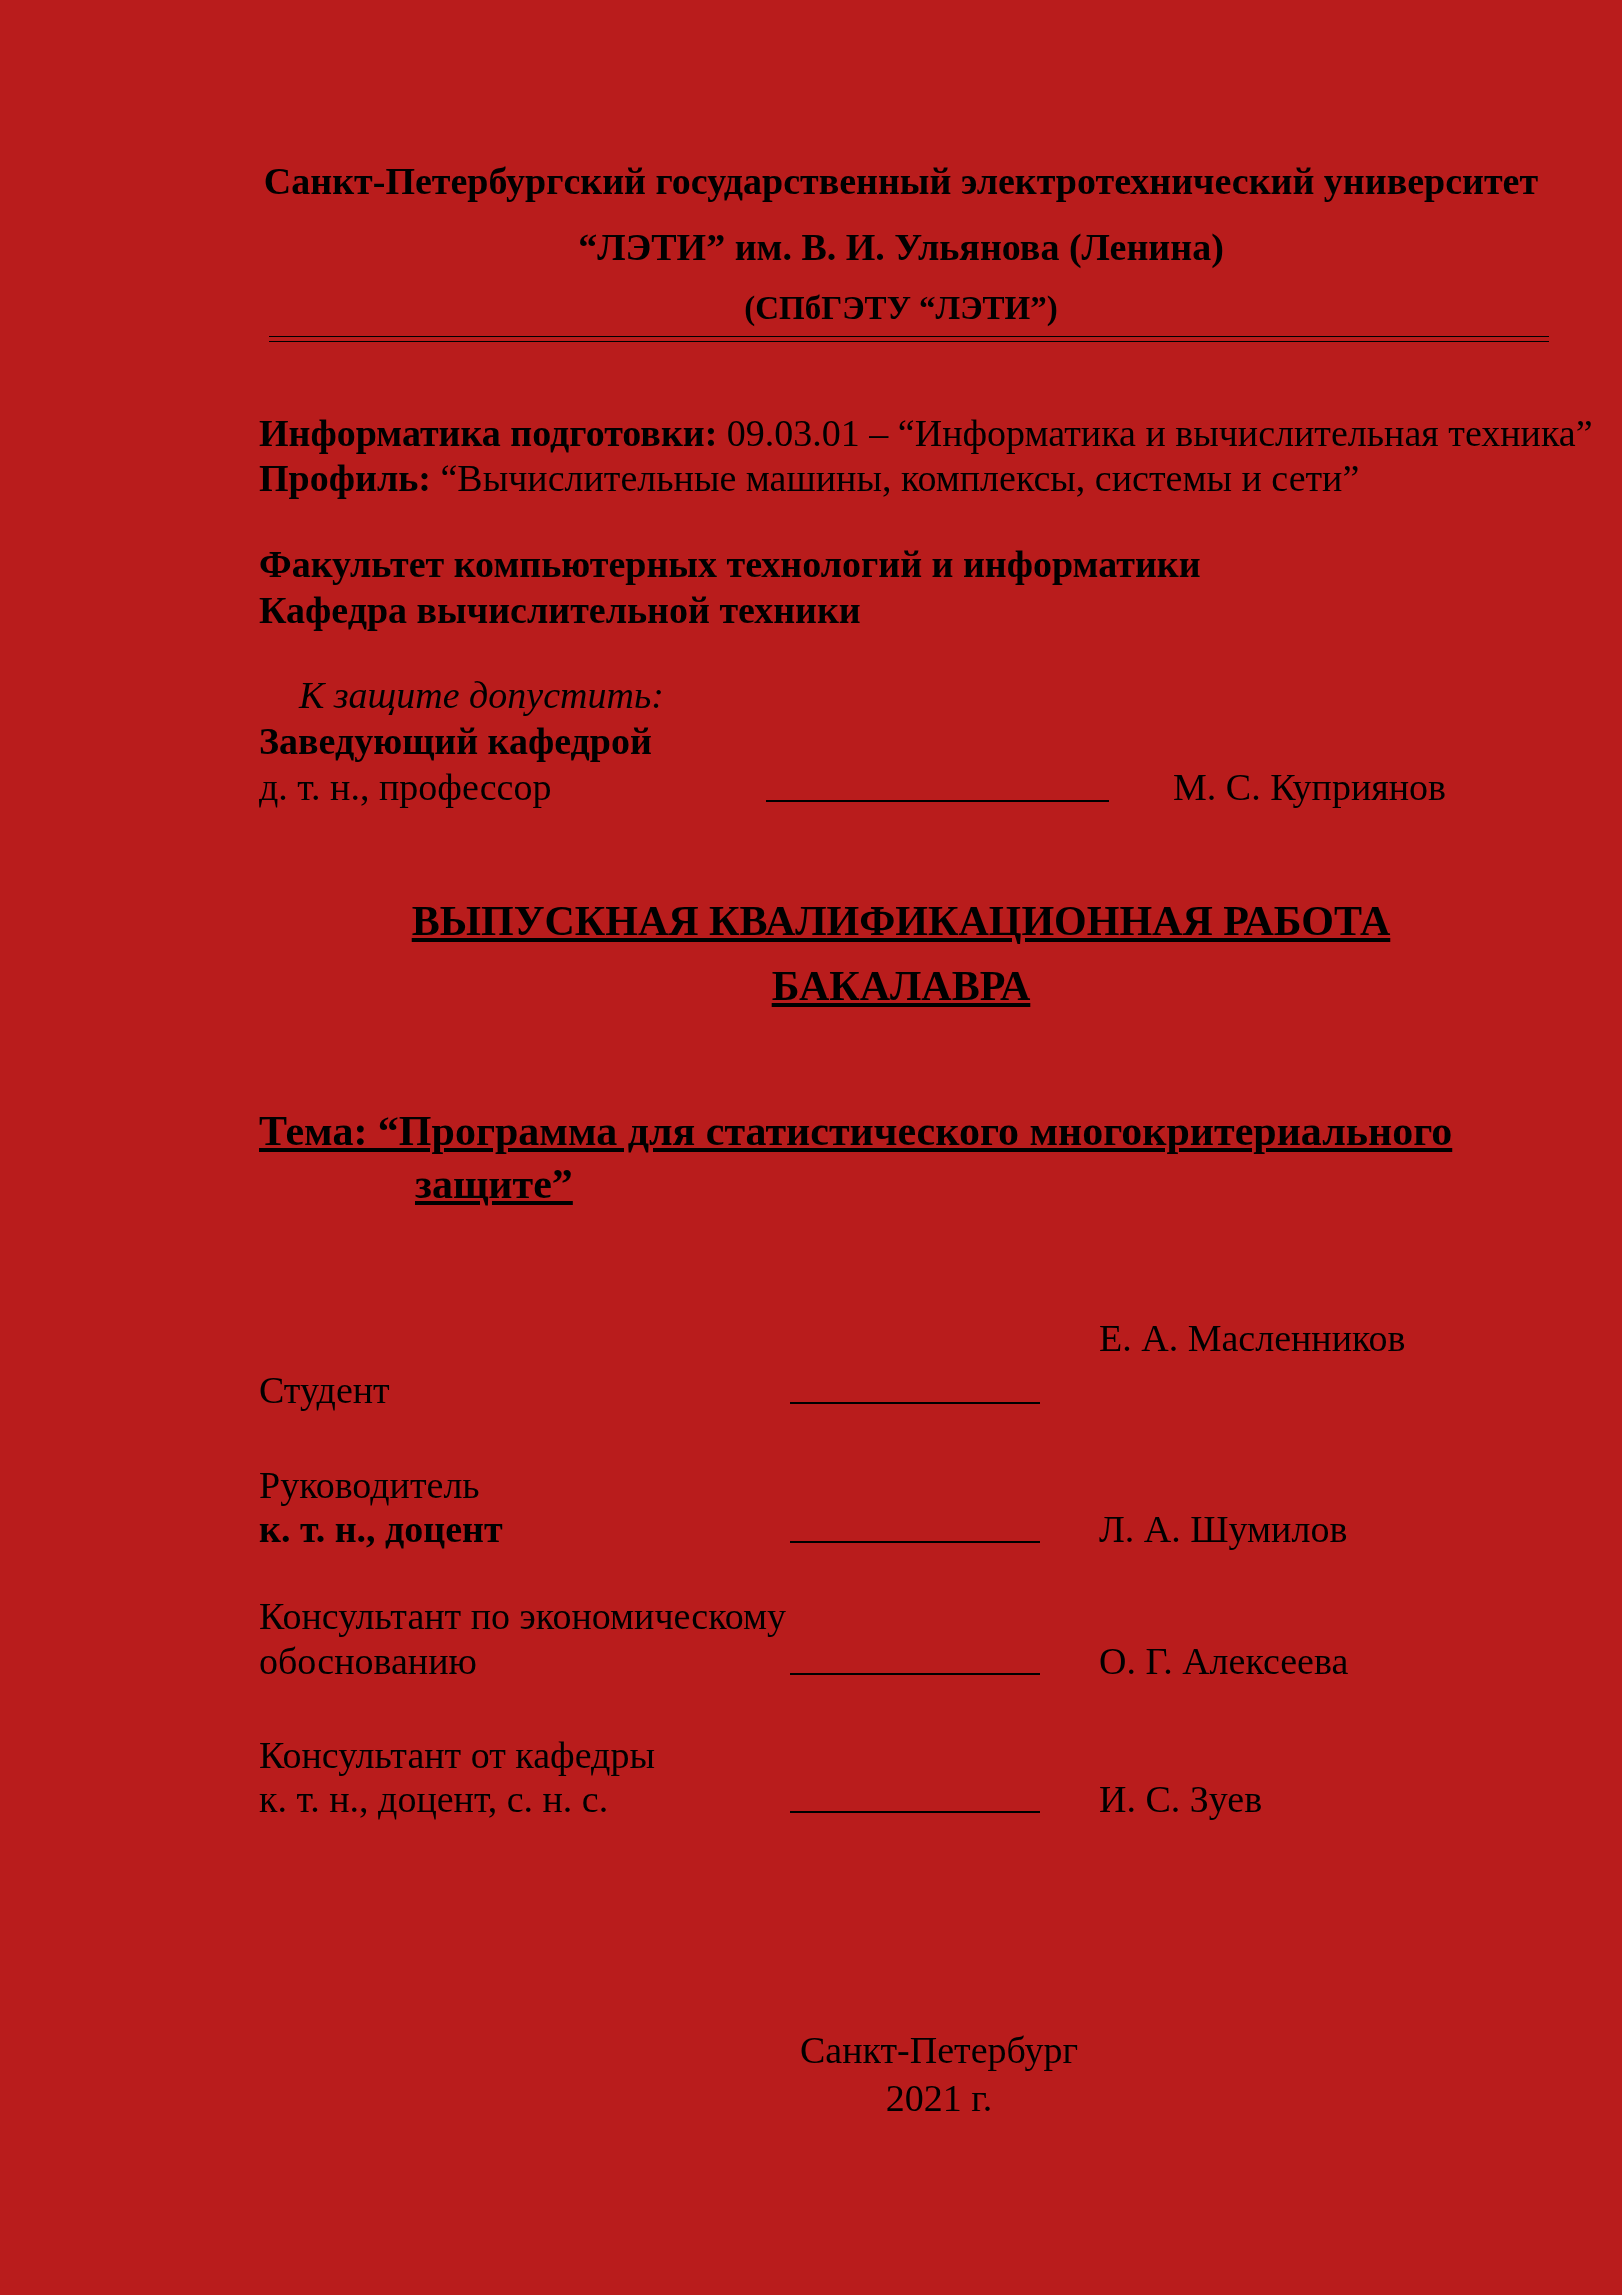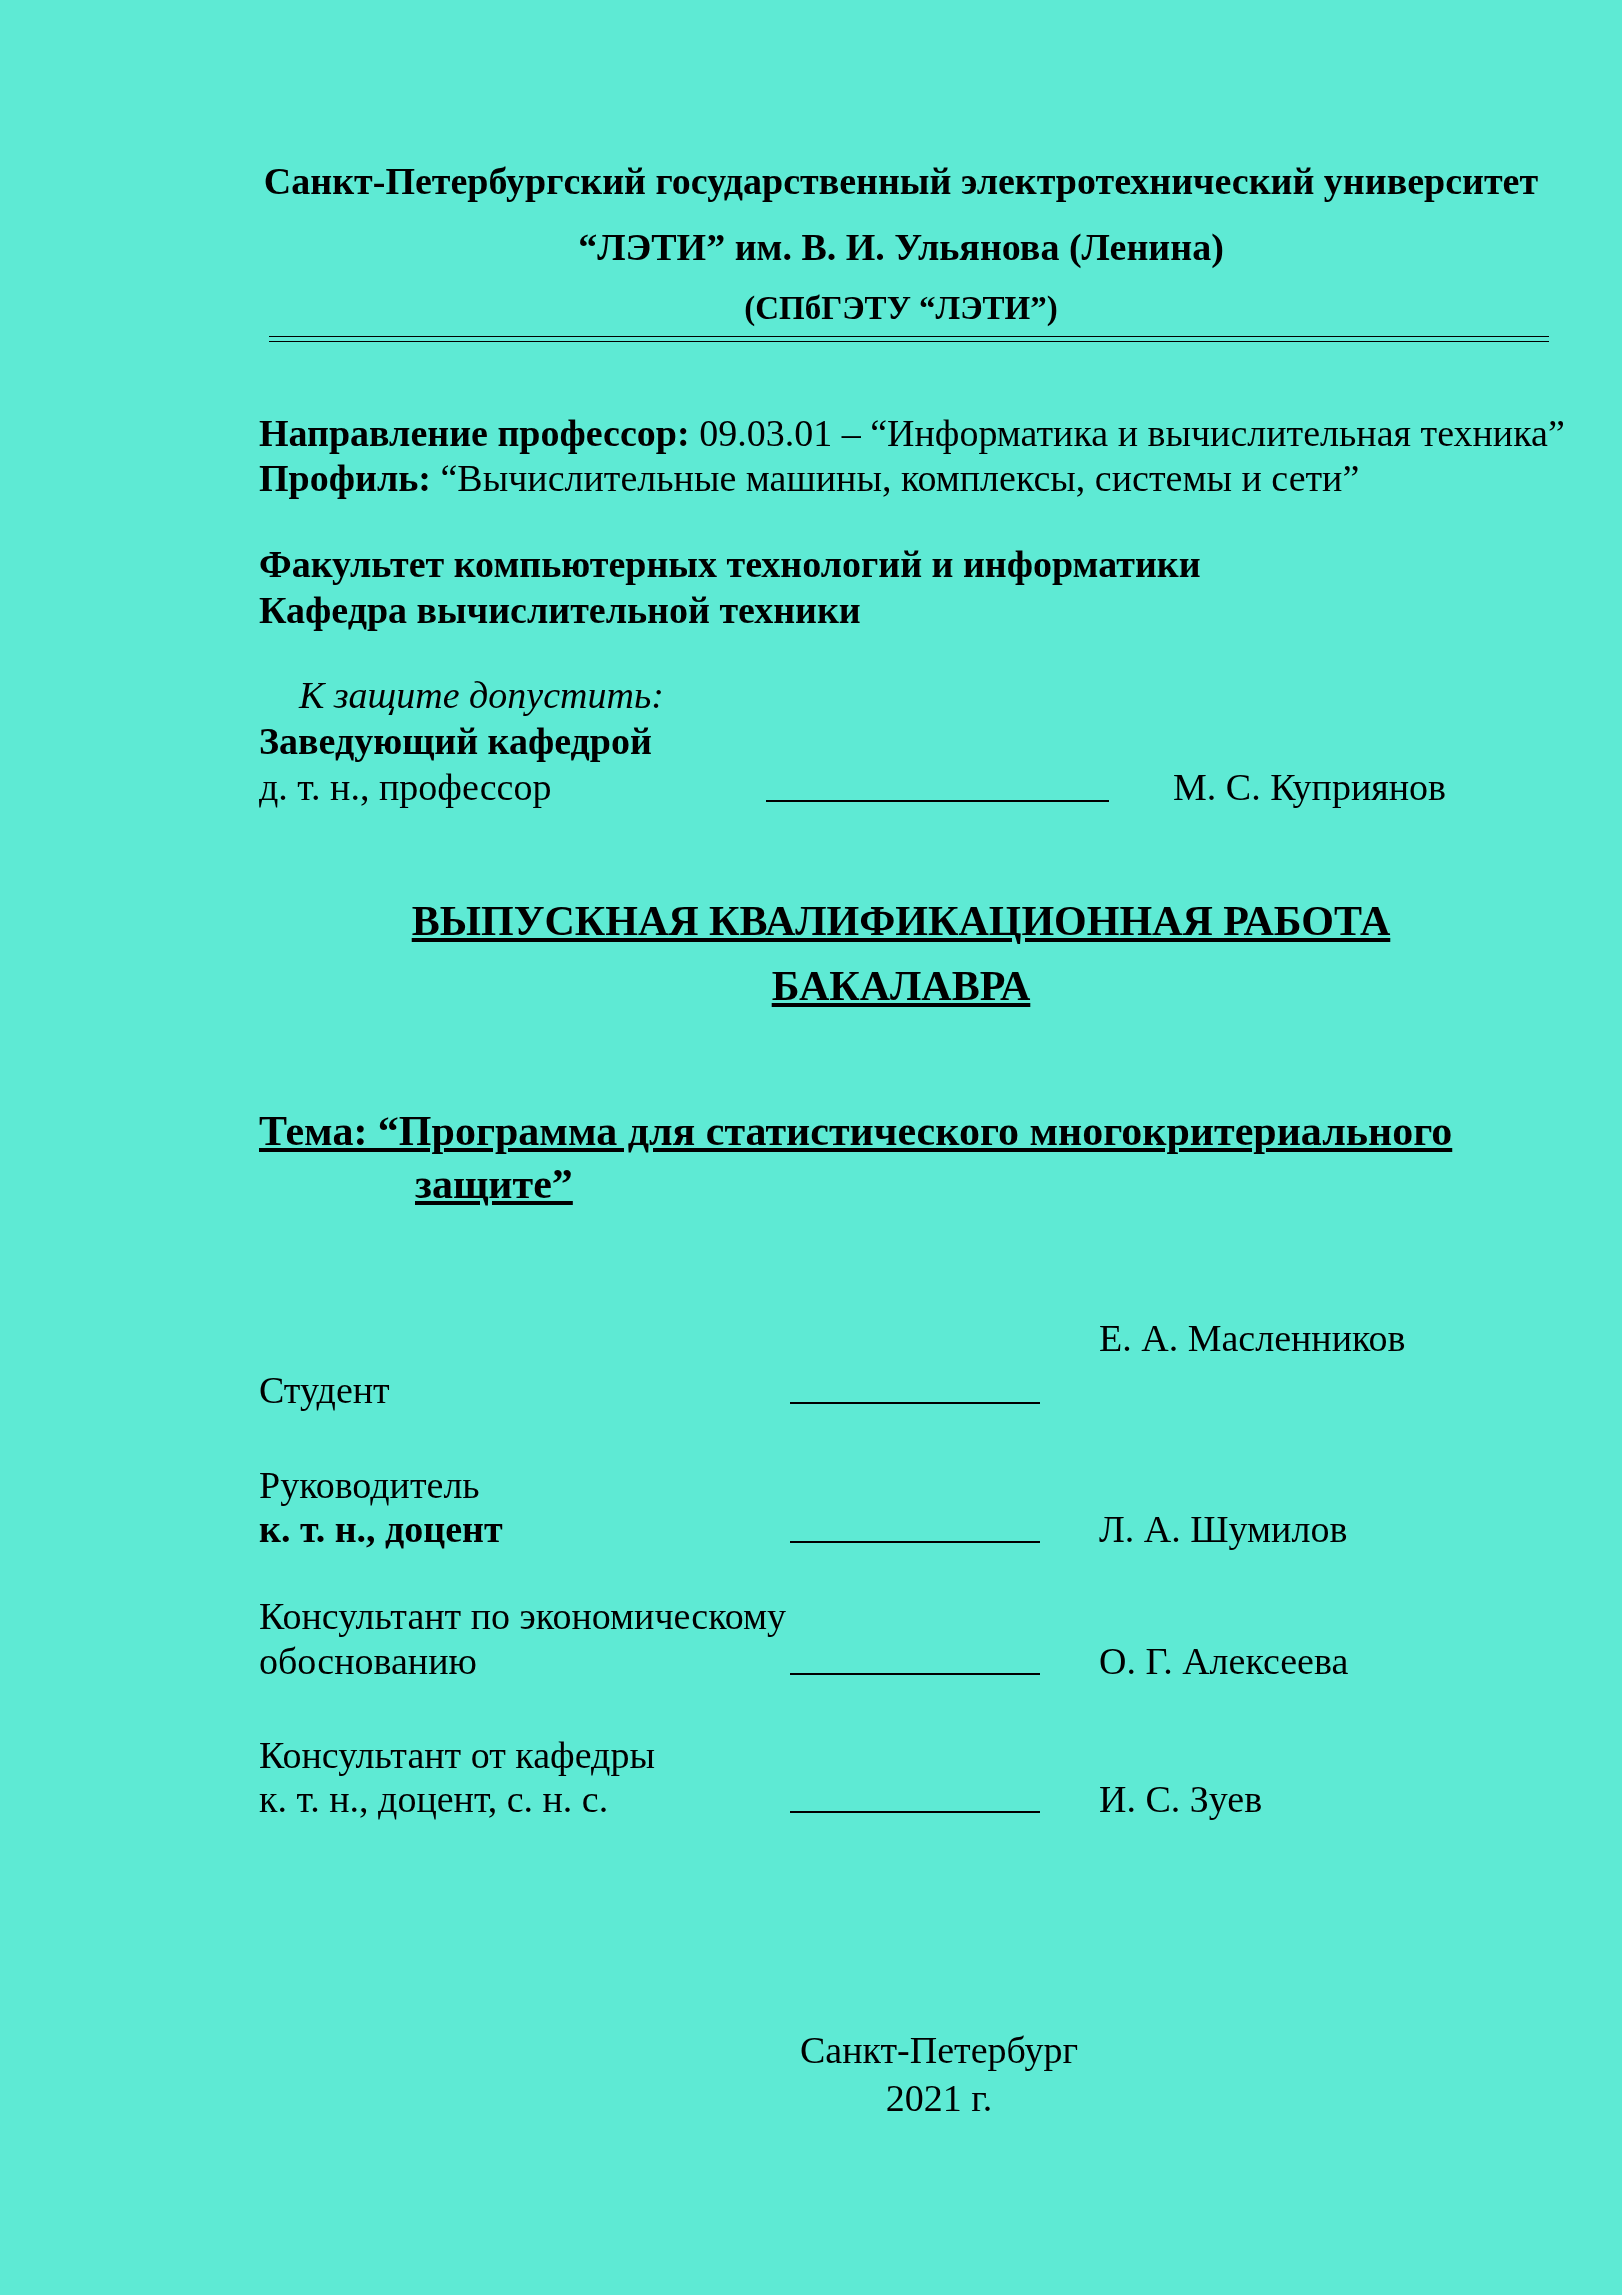--- a/index.html
+++ b/index.html
@@ -1,20 +1,20 @@
 <!DOCTYPE html>
 <html style="font-size:12.6px"><head>
 <meta charset="utf-8">
 <style>
   * { margin:0; padding:0; box-sizing:border-box; }
   html,body { background:#ffffff; }
   .page {
     position:relative;
     width:1623px; height:2295px;
-    background:#5eead4;
+    background:#b91c1c;
     color:#000000;
     font-family:"Liberation Serif","DejaVu Serif",serif;
     font-size:38px;
     overflow:hidden;
   }
   .abs { position:absolute; white-space:nowrap; }
   .b { font-weight:bold; }
   .i { font-style:italic;margin-left:40px; }
   .ctr { left:259px; width:1284px; text-align:center; }
   .fs42 { font-size:33px; }
@@ -33,21 +33,21 @@
 
 <div class="page">
 
   <div class="abs ctr b" style="top:159px;">Санкт-Петербургский государственный электротехнический университет</div>
   <div class="abs ctr b" style="top:225px;">“ЛЭТИ” им. В. И. Ульянова (Ленина)</div>
   <div class="abs ctr b fs42" style="top:290px;">(СПбГЭТУ “ЛЭТИ”)</div>
 
   <div class="dblrule"></div>
 
   <div class="abs" style="top:411px; left:259px;">
-    <span class="b">Направление профессор:</span>
+    <span class="b">Информатика подготовки:</span>
     <span>09.03.01 – “Информатика и вычислительная техника”</span>
   </div>
   <div class="abs" style="top:456px; left:259px;">
     <span class="b">Профиль:</span>
     <span>“Вычислительные машины, комплексы, системы и сети”</span>
   </div>
 
   <div class="abs b" style="top:542px; left:259px;">Факультет компьютерных технологий и информатики</div>
   <div class="abs b" style="top:588px; left:259px;">Кафедра вычислительной техники</div>
 

